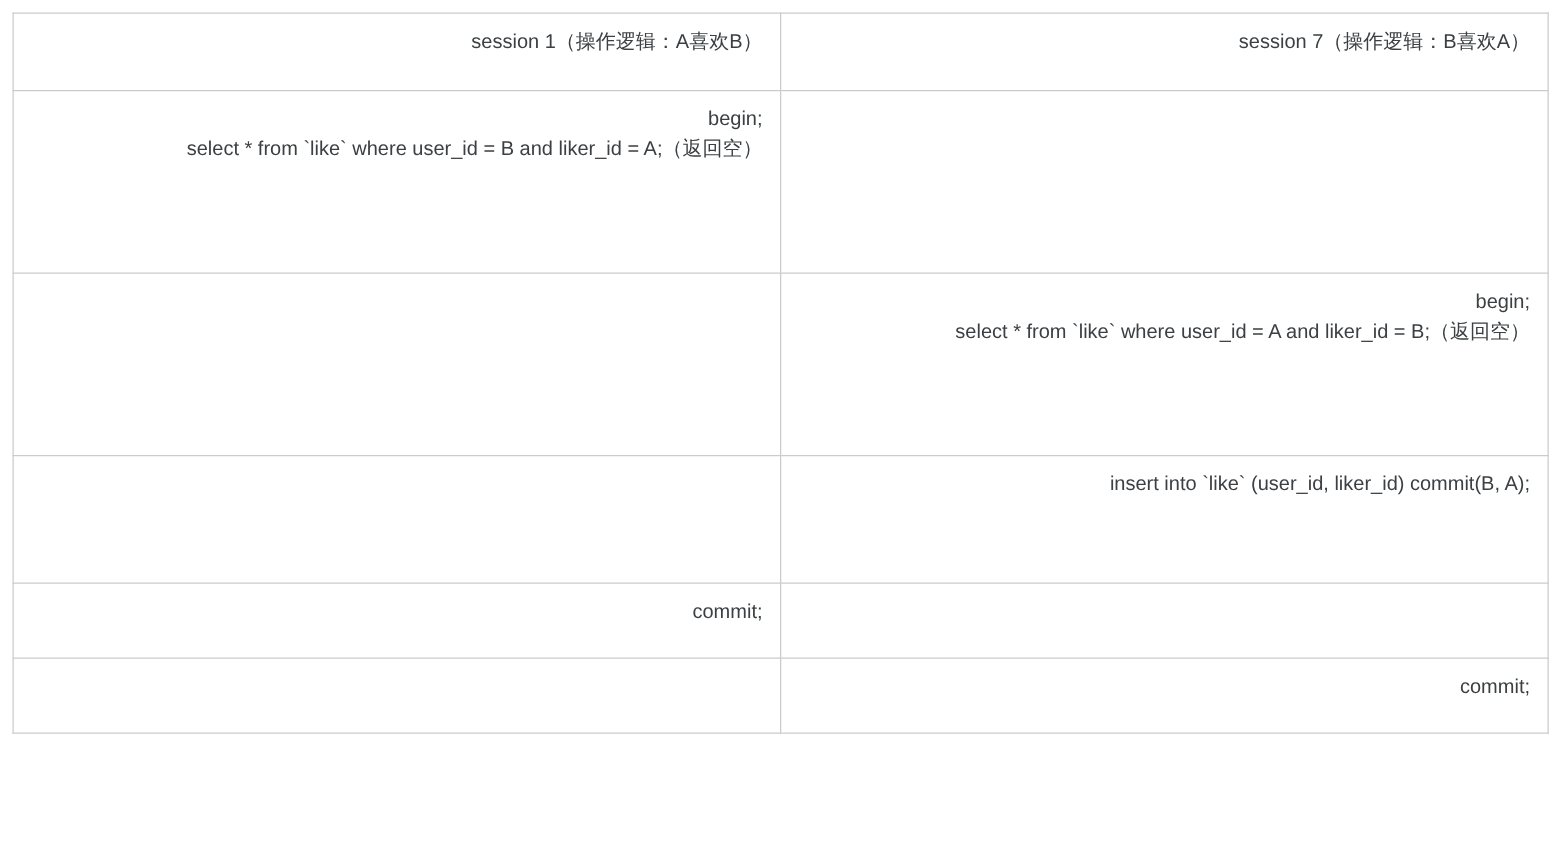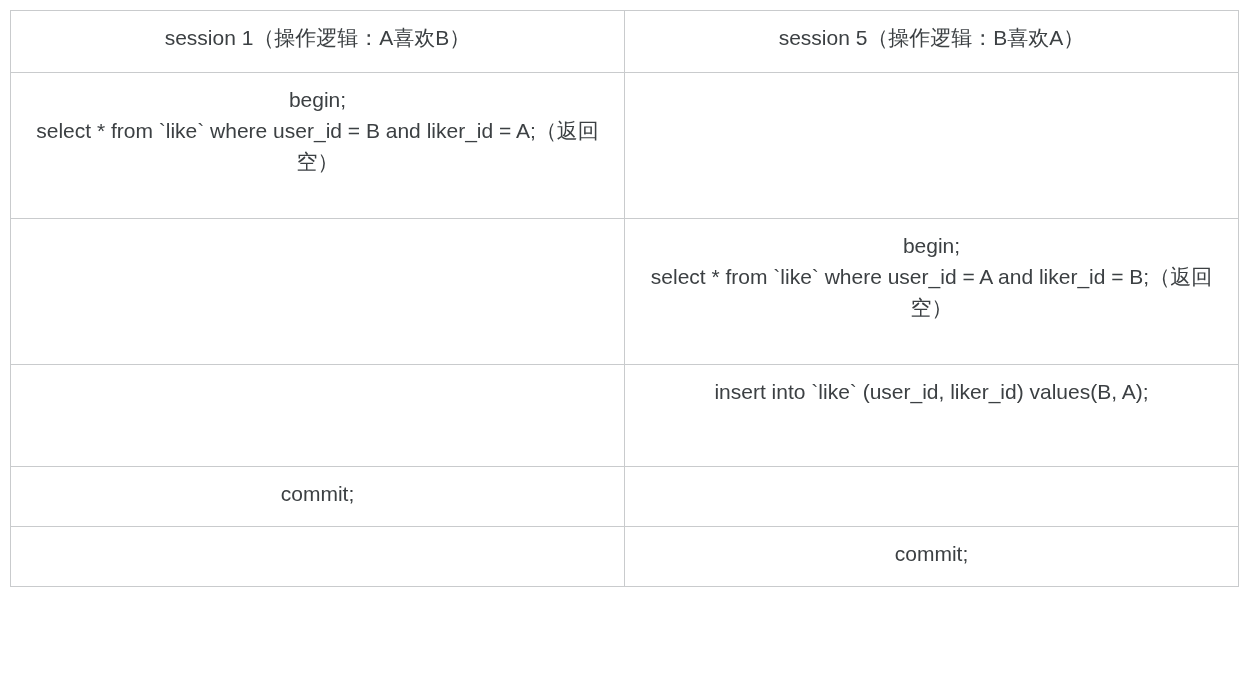--- a/index.html
+++ b/index.html
@@ -27,24 +27,24 @@
     table-layout: fixed;
     background: #ffffff;
   }
   table.session-table col.col-left  { width: 614px; }
   table.session-table col.col-right { width: 614px; }
 
   table.session-table th,
   table.session-table td {
     border: 1px solid #c9cbcd;
     vertical-align: top;
-    text-align: center;
+    text-align: right;
     padding: 11px 14px 12px 14px;
     font-weight: normal;
-    font-size: 21px;
+    font-size: 16px;
     line-height: 1.48;
     color: #3c4043;
     white-space: pre-wrap;
     word-break: break-word;
     background: #ffffff;
   }
   table.session-table th {
     height: 38px;
   }
   .cell-empty {
@@ -61,40 +61,40 @@
 <div class="page">
 
   <table class="session-table">
     <colgroup>
       <col class="col-left">
       <col class="col-right">
     </colgroup>
     <thead>
       <tr class="row-h-head">
         <th>session 1（操作逻辑：A喜欢B）</th>
-        <th>session 5（操作逻辑：B喜欢A）</th>
+        <th>session 7（操作逻辑：B喜欢A）</th>
       </tr>
     </thead>
     <tbody>
 
       <tr class="row-h-tall">
         <td>begin;
 select * from `like` where user_id = B and liker_id = A;（返回空）</td>
         <td class="cell-empty"></td>
       </tr>
 
       <tr class="row-h-tall">
         <td class="cell-empty"></td>
         <td>begin;
 select * from `like` where user_id = A and liker_id = B;（返回空）</td>
       </tr>
 
       <tr class="row-h-med">
         <td class="cell-empty"></td>
-        <td>insert into `like` (user_id, liker_id) values(B, A);</td>
+        <td>insert into `like` (user_id, liker_id) commit(B, A);</td>
       </tr>
 
 
       <tr class="row-h-short">
         <td>commit;</td>
         <td class="cell-empty"></td>
       </tr>
 
       <tr class="row-h-short">
         <td class="cell-empty"></td>

